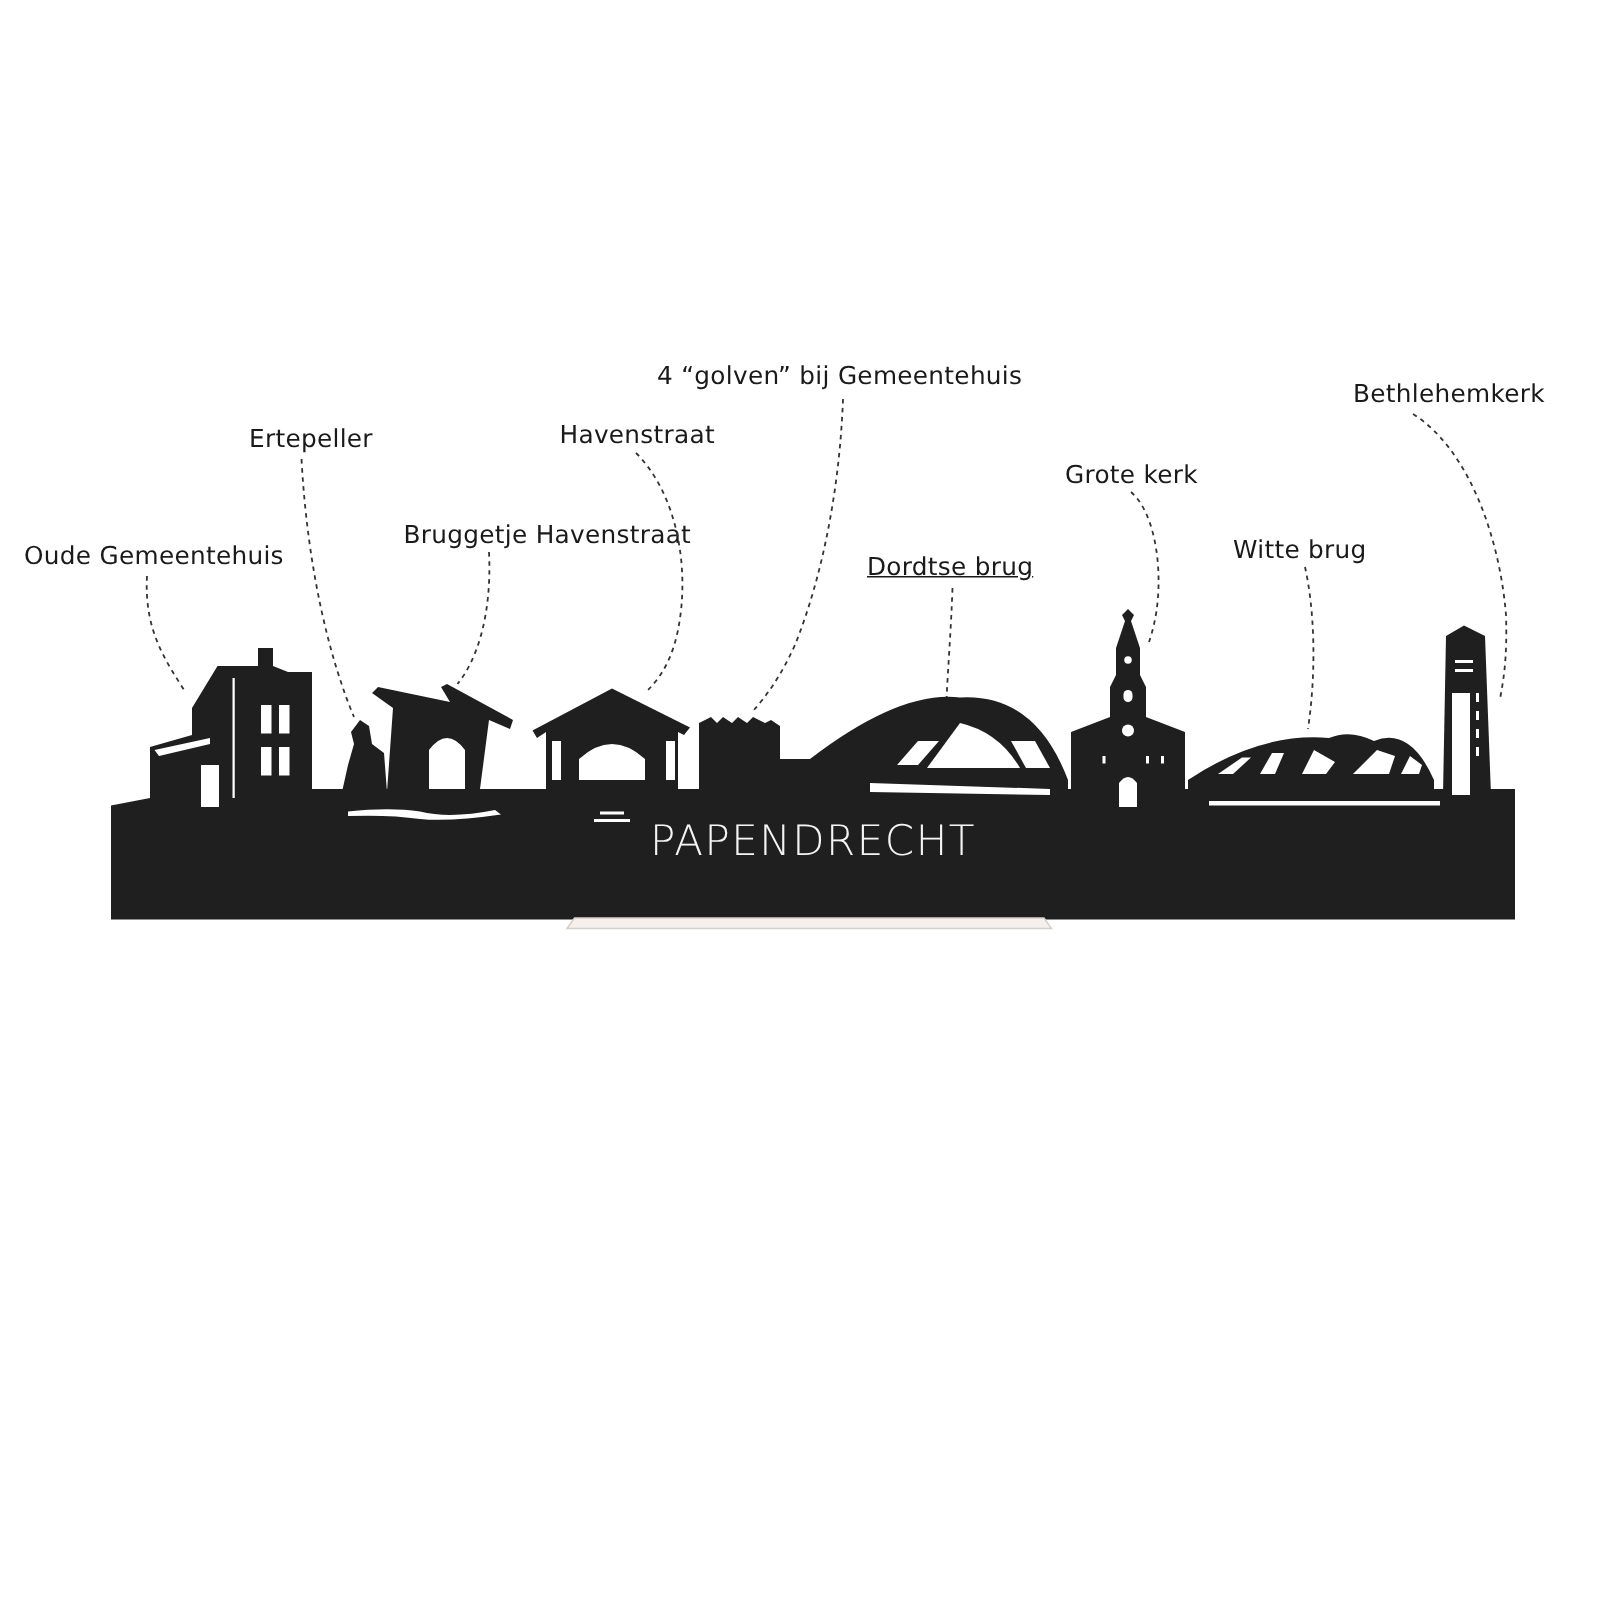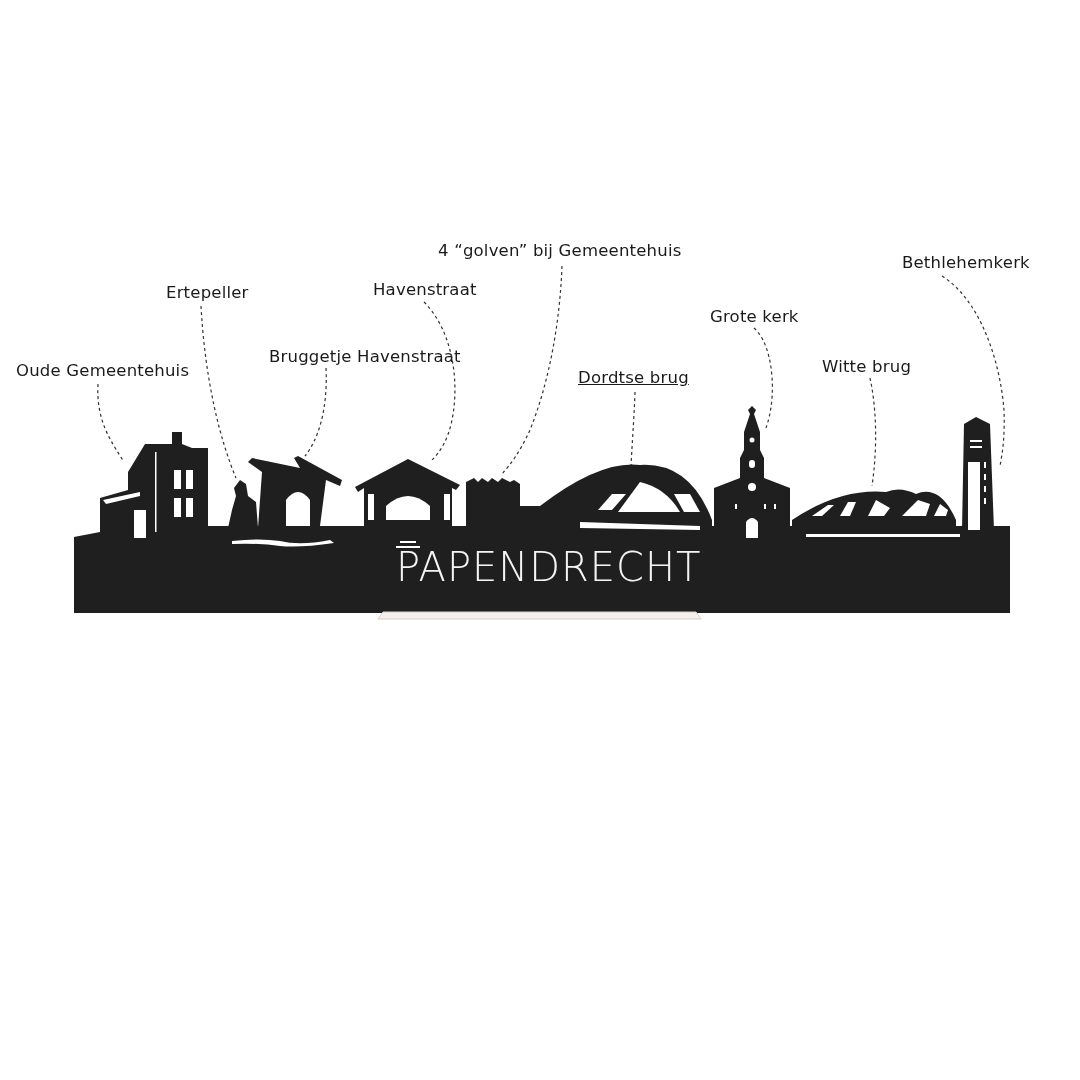--- a/index.html
+++ b/index.html
@@ -2,21 +2,21 @@
 <html><head>
 <meta charset="utf-8">
 <style>
   html,body{margin:0;padding:0;background:#ffffff;}
   body{width:1080px;height:1080px;position:relative;overflow:hidden;font-family:"DejaVu Sans","Liberation Sans",sans-serif;}
   .label{position:absolute;font-size:16.5px;color:#1a1a1a;white-space:nowrap;letter-spacing:0.2px;}
   svg.art{position:absolute;left:0;top:0;width:1080px;height:1080px;}
   .leader{fill:none;stroke:#333;stroke-width:1.2;stroke-dasharray:3 3;}
   .sil{fill:#1f1f1f;}
   .cut{fill:#ffffff;}
-  .title-text{position:absolute;left:396px;top:544px;width:292px;text-align:right;font-family:"DejaVu Sans","Liberation Sans",sans-serif;font-weight:200;font-size:40px;letter-spacing:1px;color:#f4f4f4;}
+  .title-text{position:absolute;left:396px;top:544px;width:292px;text-align:center;font-family:"DejaVu Sans","Liberation Sans",sans-serif;font-weight:200;font-size:28px;letter-spacing:1px;color:#f4f4f4;}
 </style>
 </head>
 <body>
 
 <div class="label" style="left:16px;top:361px;">Oude Gemeentehuis</div>
 <div class="label" style="left:166px;top:283px;">Ertepeller</div>
 <div class="label" style="left:221px;top:347px;margin-left:48px;">Bruggetje Havenstraat</div>
 <div class="label" style="left:373px;top:280px;">Havenstraat</div>
 <div class="label" style="left:438px;top:241px;">4 “golven” bij Gemeentehuis</div>
 <div class="label" style="left:578px;top:368px;text-decoration:underline;">Dordtse brug</div>

